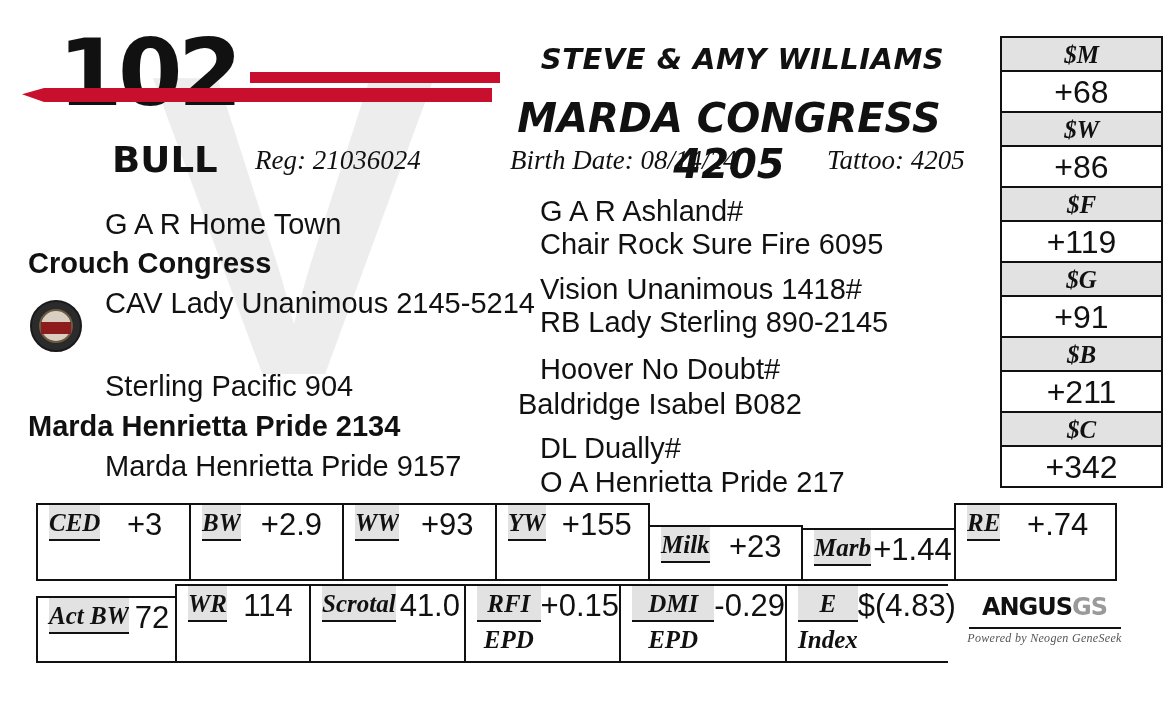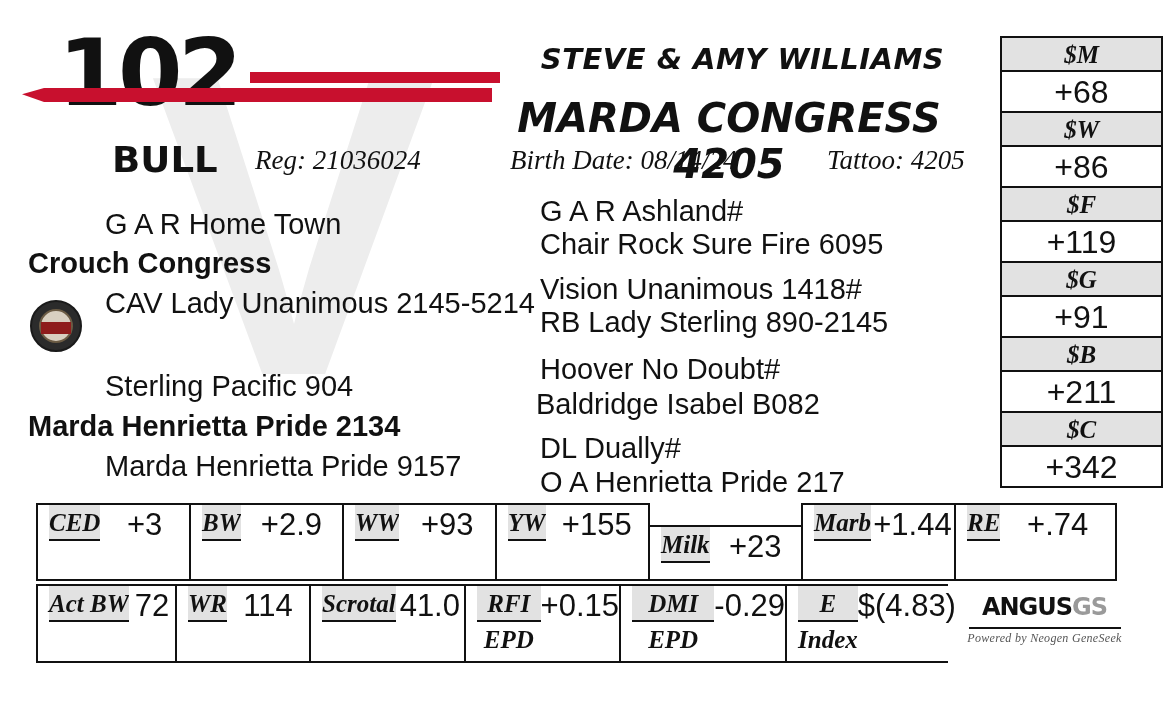--- a/index.html
+++ b/index.html
@@ -301,21 +301,21 @@
 
     <div class="ped-text" style="left:105px; top:180px;">Sterling Pacific 904</div>
     <div class="ped-text ped-bold" style="left:28px;  top:220px;">Marda Henrietta Pride 2134</div>
     <div class="ped-text" style="left:105px; top:260px;">Marda Henrietta Pride 9157</div>
 
     <div class="ped-text" style="left:540px; top:5px;">G A R Ashland#</div>
     <div class="ped-text" style="left:540px; top:38px;">Chair Rock Sure Fire 6095</div>
     <div class="ped-text" style="left:540px; top:83px;">Vision Unanimous 1418#</div>
     <div class="ped-text" style="left:540px; top:116px;">RB Lady Sterling 890-2145</div>
     <div class="ped-text" style="left:540px; top:163px;">Hoover No Doubt#</div>
-    <div class="ped-text" style="left:536px; top:198px;">Baldridge Isabel B082</div>
+    <div class="ped-text" style="left:518px; top:198px;">Baldridge Isabel B082</div>
     <div class="ped-text" style="left:540px; top:242px;">DL Dually#</div>
     <div class="ped-text" style="left:540px; top:276px;">O A Henrietta Pride 217</div>
   </div>
 
   <div class="values">
     <div class="val-row">
       <div class="val-label">$M</div>
       <div class="val-num">+68</div>
     </div>
     <div class="val-row">
@@ -354,32 +354,32 @@
       <div class="c-val">+93</div>
     </div>
     <div class="cell" style="width:155px;">
       <div class="c-label">YW</div>
       <div class="c-val">+155</div>
     </div>
     <div class="cell" style="width:155px;margin-top:22px;">
       <div class="c-label">Milk</div>
       <div class="c-val">+23</div>
     </div>
-    <div class="cell" style="width:155px;">
+    <div class="cell" style="width:155px;margin-top:25px;">
       <div class="c-label">Marb</div>
       <div class="c-val">+1.44</div>
     </div>
     <div class="cell" style="width:163px;">
       <div class="c-label">RE</div>
       <div class="c-val">+.74</div>
     </div>
   </div>
 
   <div class="epd2">
-    <div class="cell" style="width:141px;">
+    <div class="cell" style="width:141px;margin-top:12px;">
       <div class="c-label">Act BW</div>
       <div class="c-val">72</div>
     </div>
     <div class="cell" style="width:136px;">
       <div class="c-label">WR</div>
       <div class="c-val">114</div>
     </div>
     <div class="cell" style="width:157px;">
       <div class="c-label">Scrotal</div>
       <div class="c-val">41.0</div>

